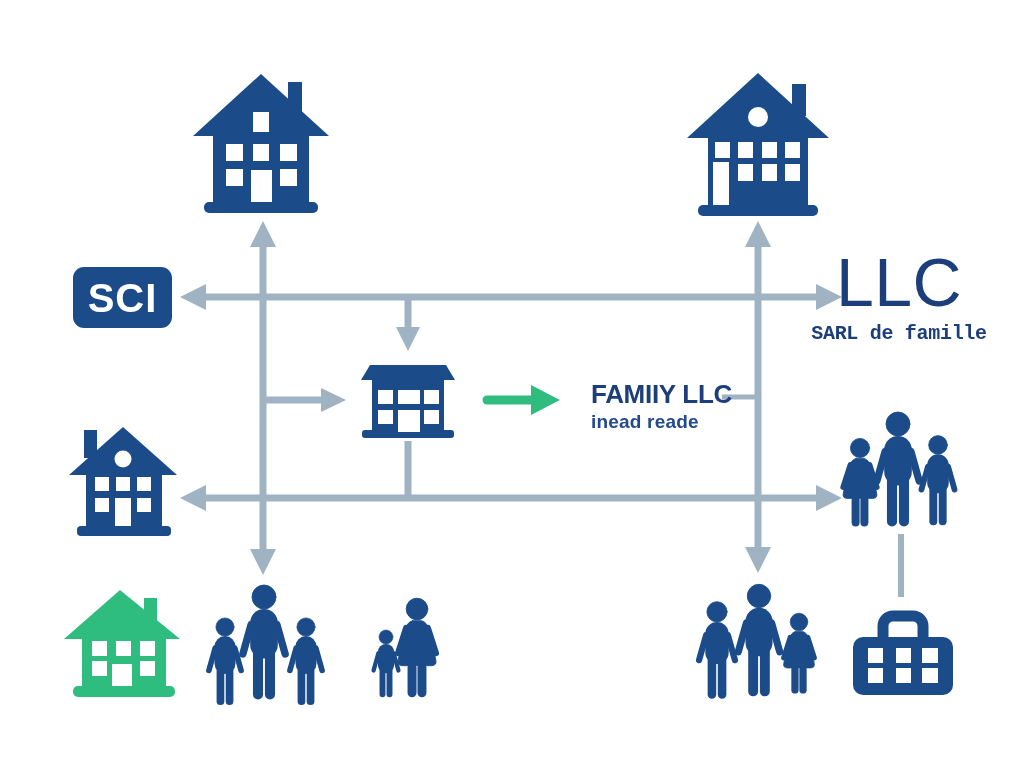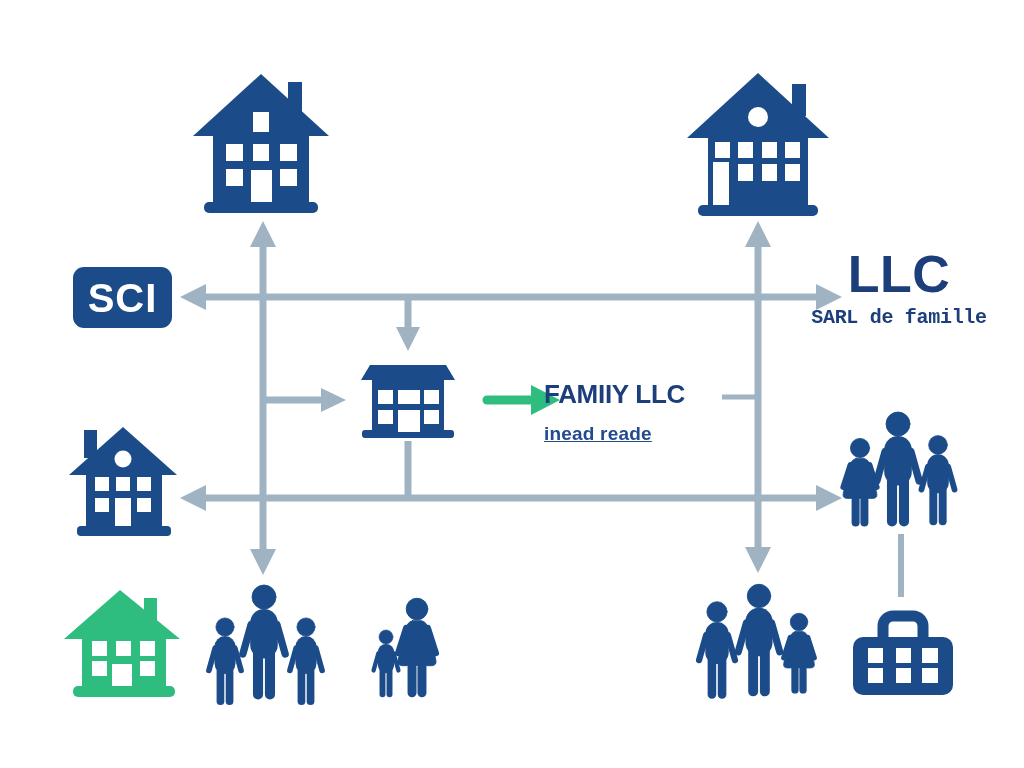--- a/index.html
+++ b/index.html
@@ -19,25 +19,25 @@
     border-radius:11px;display:flex;align-items:center;justify-content:center;
   }
   .sci-box span{
     color:#ffffff;font-size:40px;font-weight:800;letter-spacing:1px;line-height:1;
   }
   .right-label{
     left:899px;top:250px;transform:translateX(-50%);text-align:center;color:var(--navy);
     white-space:nowrap;
   }
   .right-label .l1{font-size:25px;font-weight:800;line-height:1.05;letter-spacing:-0.5px;}
-  .right-label .l2{font-size:52px;font-weight:700;line-height:0.95;letter-spacing:0.5px;}
+  .right-label .l2{font-size:68px;font-weight:400;line-height:0.95;letter-spacing:0.5px;}
   .right-label .l3{font-size:20px;font-weight:700;letter-spacing:-0.3px;margin-top:7px;font-family:Liberation Mono, monospace;}
-  .center-label{left:544px;top:381px;color:var(--navy);white-space:nowrap;}
+  .center-label{left:591px;top:381px;color:var(--navy);white-space:nowrap;}
   .center-label .t{font-size:26px;font-weight:800;letter-spacing:-0.3px;line-height:1;}
-  .center-label .s{font-size:19px;font-weight:700;color:var(--navy2);margin-top:16px;letter-spacing:0.2px;text-decoration:underline;}
+  .center-label .s{font-size:19px;font-weight:700;color:var(--navy2);margin-top:4px;letter-spacing:0.2px;}
 </style>
 </head>
 <body>
 
 <div class="stage">
 
   <svg class="abs" style="left:0;top:0" width="1024" height="768" viewBox="0 0 1024 768">
     <defs>
       <g id="p-man" fill="var(--blue)" stroke="var(--blue)" stroke-linecap="round">
         <circle cx="30" cy="14" r="13"></circle>

